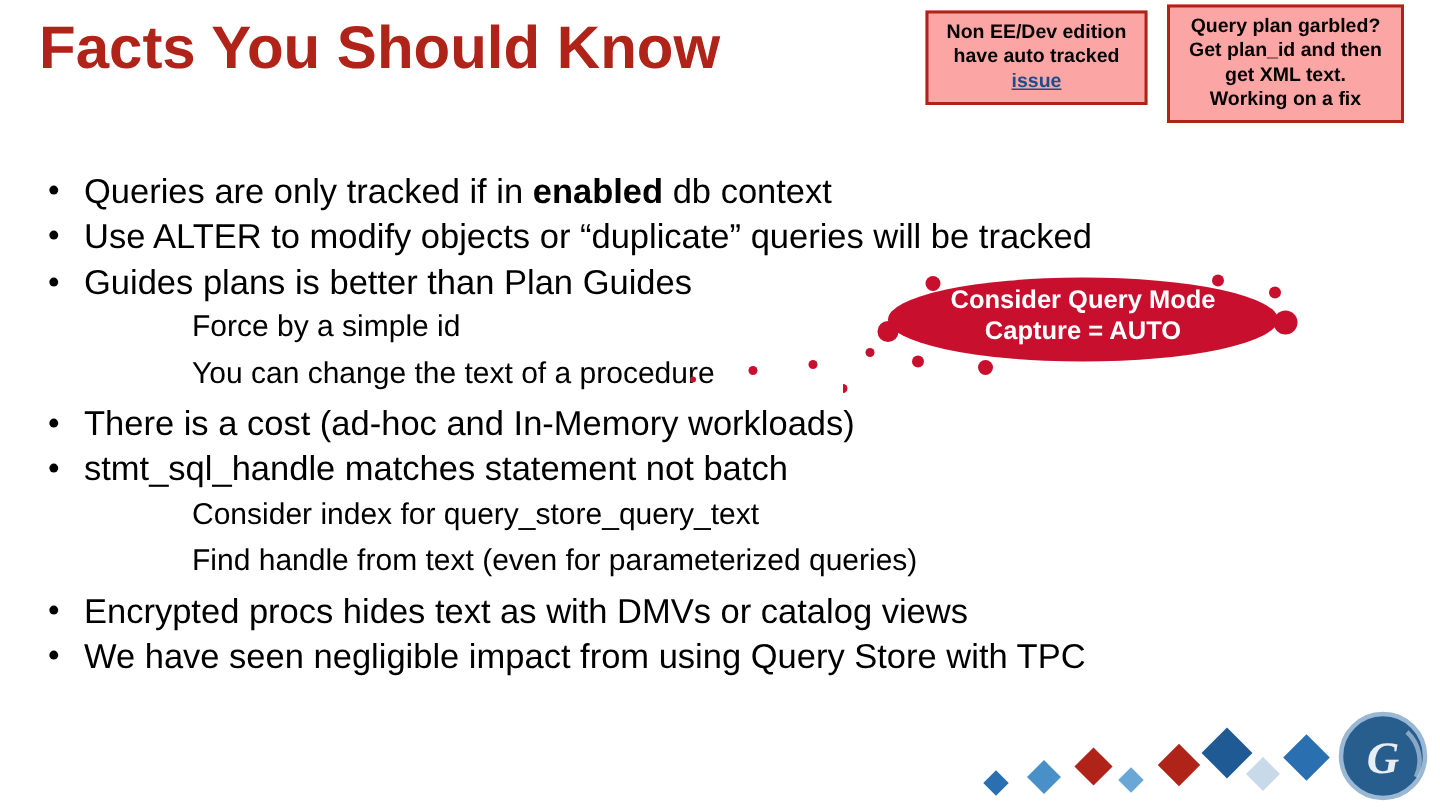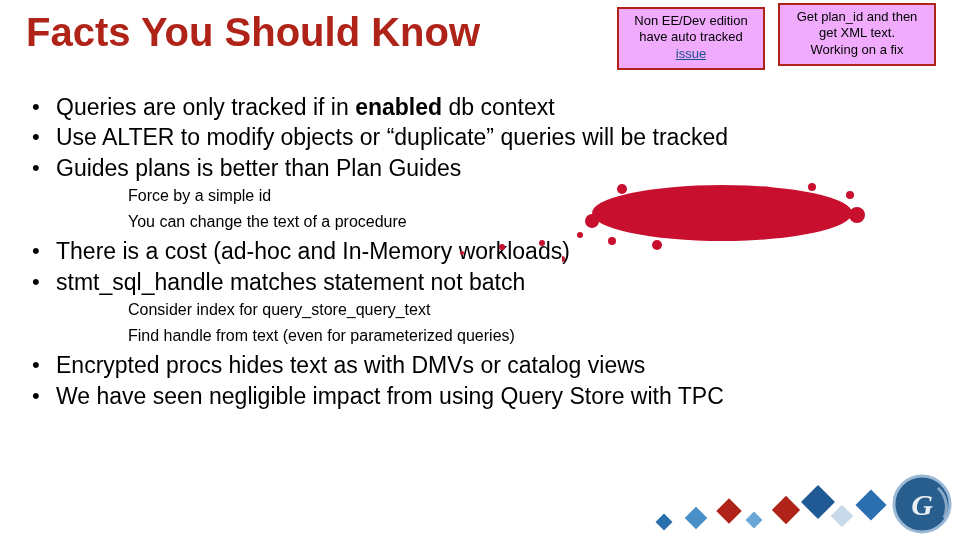--- a/index.html
+++ b/index.html
@@ -20,64 +20,64 @@
     font-size: 40px;
     color: #b02318;
     font-weight: 700;
     letter-spacing: 0px;
   }
 
   
   .callout {
     position: absolute;
     border: 2px solid #b02318;
-    background: #f0abfc;
+    background: #fca5a5;
     font-family: "Segoe UI", Arial, sans-serif;
     font-size: 13px;
     text-align: center;
     line-height: 1.25;
     padding: 4px 6px 6px 6px;
-    font-weight: 400;
+    font-weight: 700;
   }
   .callout .linkish {
     text-decoration: underline;
     color: #1a4f8a;
   }
   .callout1 { left: 617px; top: 7px; width: 148px; }
   .callout2 { left: 778px; top: 3px; width: 158px; }
 
   
   .content {
     position: absolute;
     left: 26px;
     top: 92px;
     right: 20px;
   }
 
-  ul.top { list-style: none; }
+  ul.top { list-style: none; margin-top: 20px; }
   ul.top > li {
     position: relative;
     padding-left: 30px;
     font-size: 23px;
     line-height: 1.32;
     color: #000;
     font-weight: 300;
   }
   ul.top > li::before {
     content: "•";
     position: absolute;
     left: 6px;
     top: 0;
     font-size: 22px;
   }
   .bold { font-weight: 700; }
 
   .sub {
     margin: 2px 0 4px 72px;
-    font-size: 16px;
+    font-size: 20px;
     line-height: 1.35;
     font-family: "Segoe UI", Arial, sans-serif;
     font-weight: 400;
   }
 
   
   .splat-wrap {
     position: absolute;
     left: 562px;
     top: 175px;
@@ -127,20 +127,21 @@
 
 <div class="title">Facts You Should Know</div>
 
 <div class="callout callout1">
   <div>Non EE/Dev edition</div>
   <div>have auto tracked</div>
   <span class="linkish">issue</span>
 </div>
 
 <div class="callout callout2">
+  <div>Query plan garbled?</div>
   <div>Get plan_id and then</div>
   <div>get XML text.</div>
   <div>Working on a fix</div>
 </div>
 
 <div class="content">
   <ul class="top">
     <li>
       <span>Queries are only tracked if in </span><span class="bold">enabled</span><span> db context</span>
     </li>
@@ -175,20 +176,24 @@
     <circle cx="60" cy="14" r="5" fill="#c8102e"></circle>
     <circle cx="0" cy="84" r="2" fill="#c8102e"></circle>
     <circle cx="-40" cy="84" r="3" fill="#c8102e" transform="translate(40,0)"></circle>
   </svg>
 
   <svg width="120" height="30" viewBox="0 0 120 30" style="position:absolute;left:-120px;top:58px;">
     <circle cx="100" cy="10" r="3" fill="#c8102e"></circle>
     <circle cx="60" cy="14" r="3" fill="#c8102e"></circle>
     <circle cx="20" cy="20" r="2" fill="#c8102e"></circle>
   </svg>
+  <div class="splat-text">
+    <div>Consider Query Mode</div>
+    <div>Capture = AUTO</div>
+  </div>
 </div>
 
 <div class="mosaic">
   <div class="sq" style="left:10px;top:36px;width:12px;height:12px;background:#2a6fb0;"></div>
   <div class="sq" style="left:40px;top:30px;width:16px;height:16px;background:#4a90c8;"></div>
   <div class="sq" style="left:72px;top:22px;width:18px;height:18px;background:#b02318;"></div>
   <div class="sq" style="left:100px;top:34px;width:12px;height:12px;background:#6aa6d6;"></div>
   <div class="sq" style="left:128px;top:20px;width:20px;height:20px;background:#b02318;"></div>
   <div class="sq" style="left:158px;top:10px;width:24px;height:24px;background:#1f5a94;"></div>
   <div class="sq" style="left:186px;top:28px;width:16px;height:16px;background:#c8d9ea;"></div>

